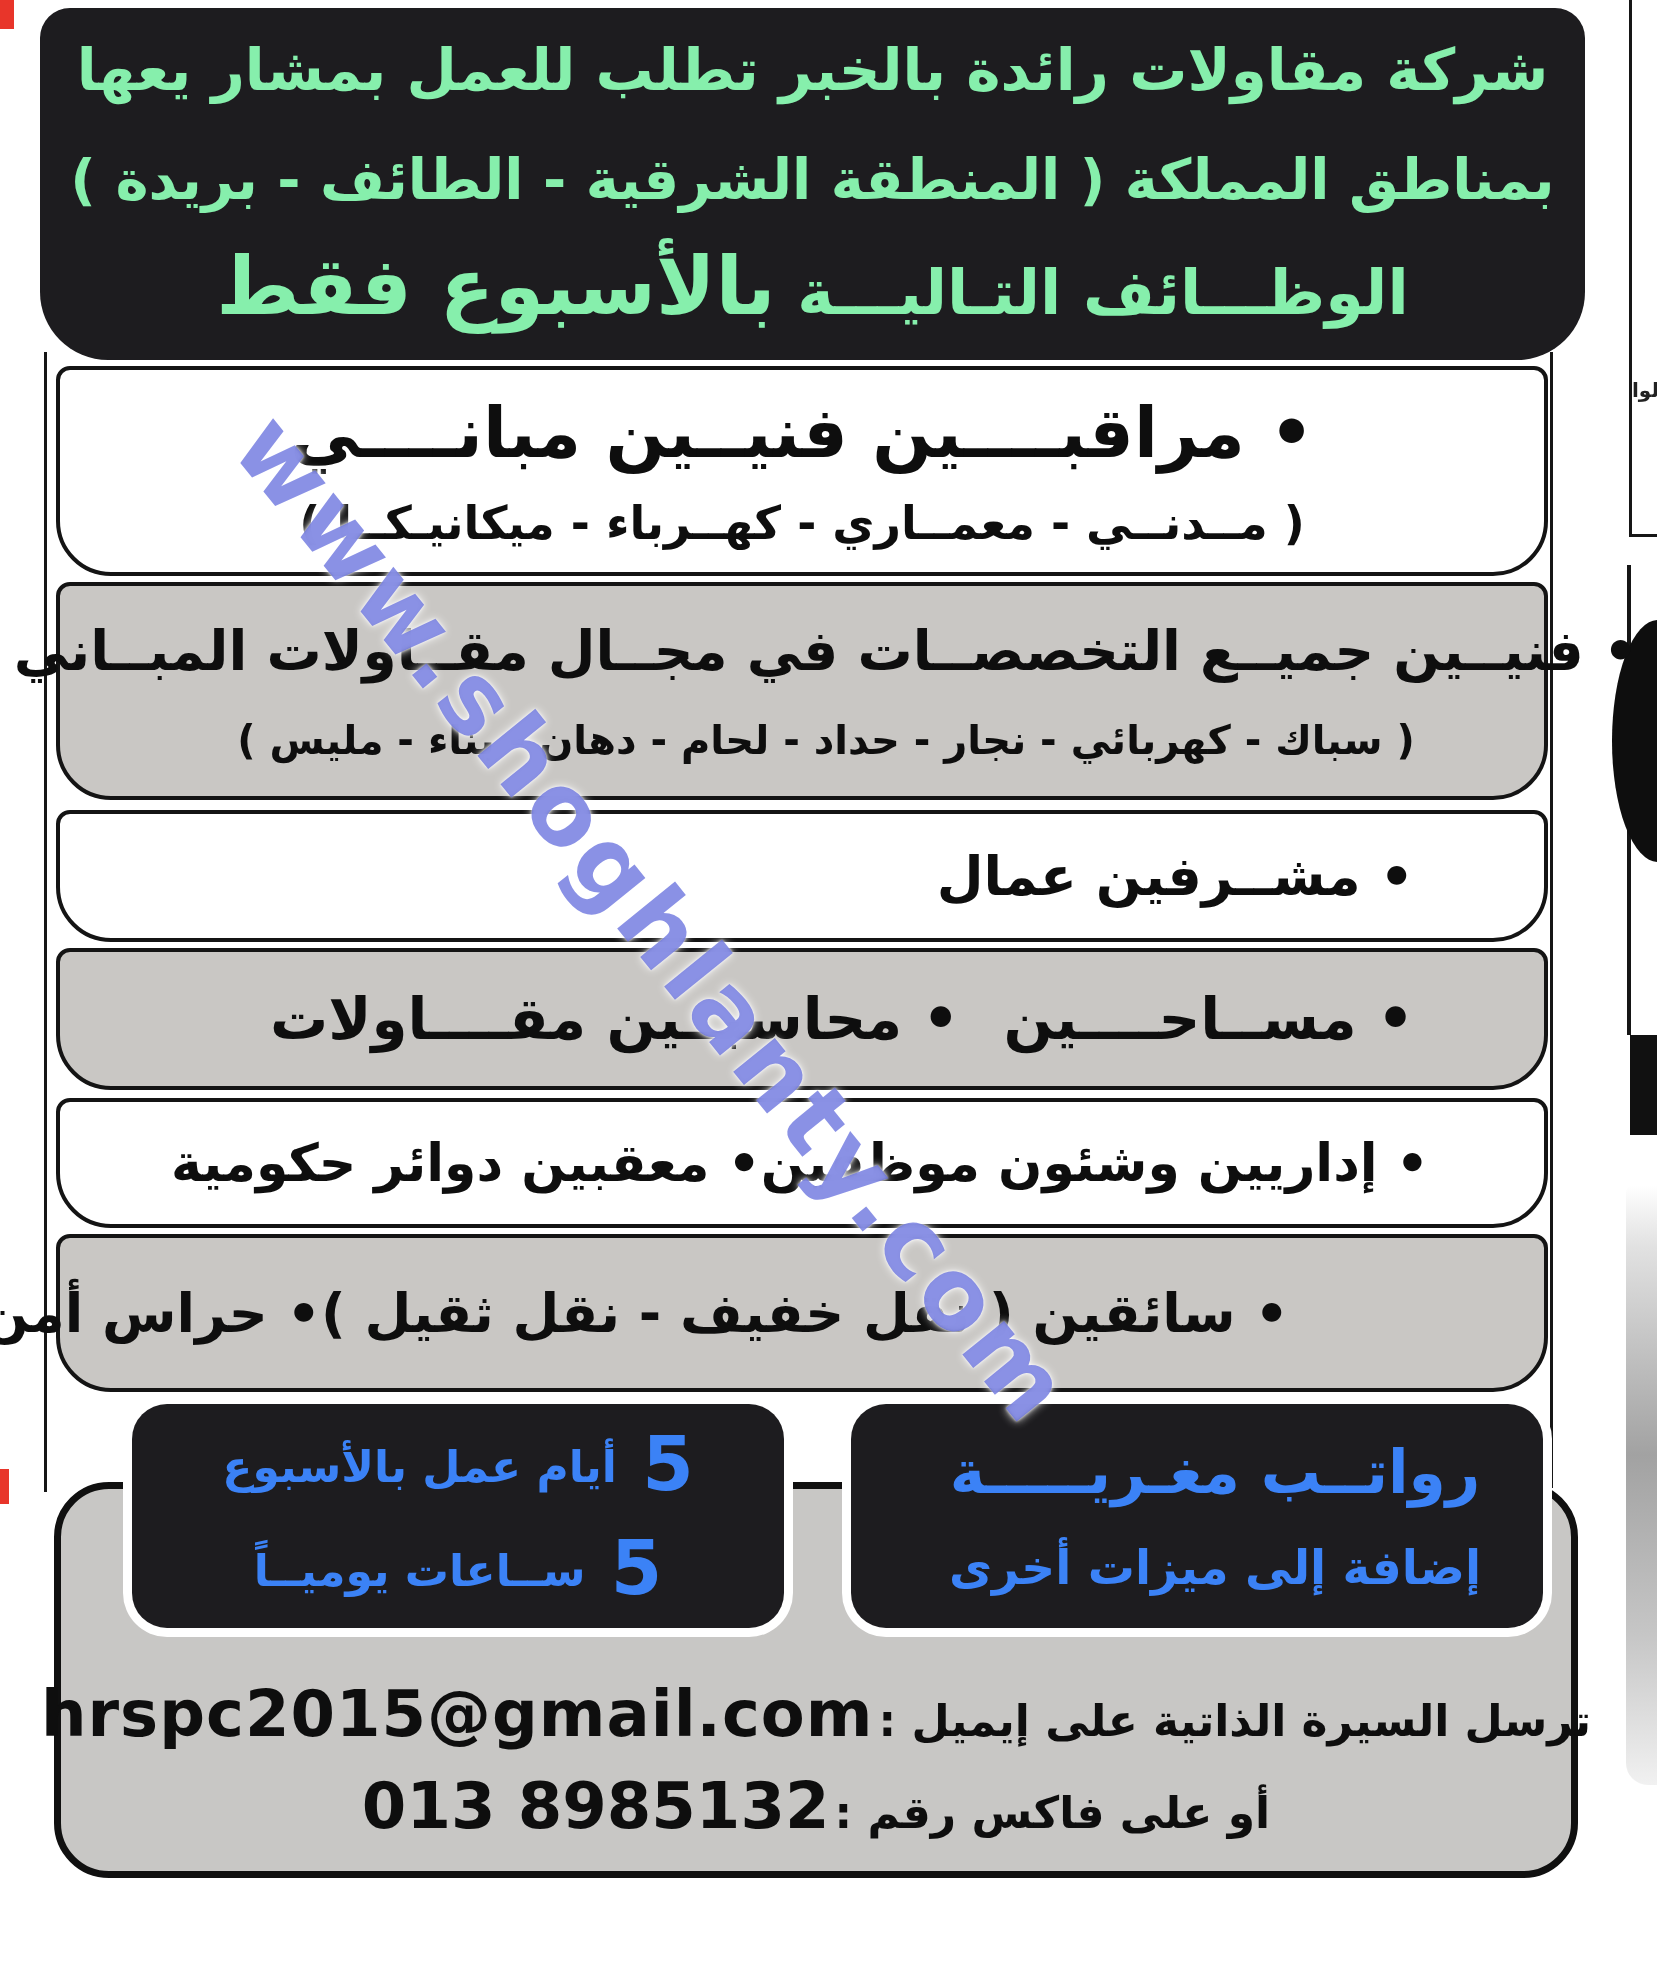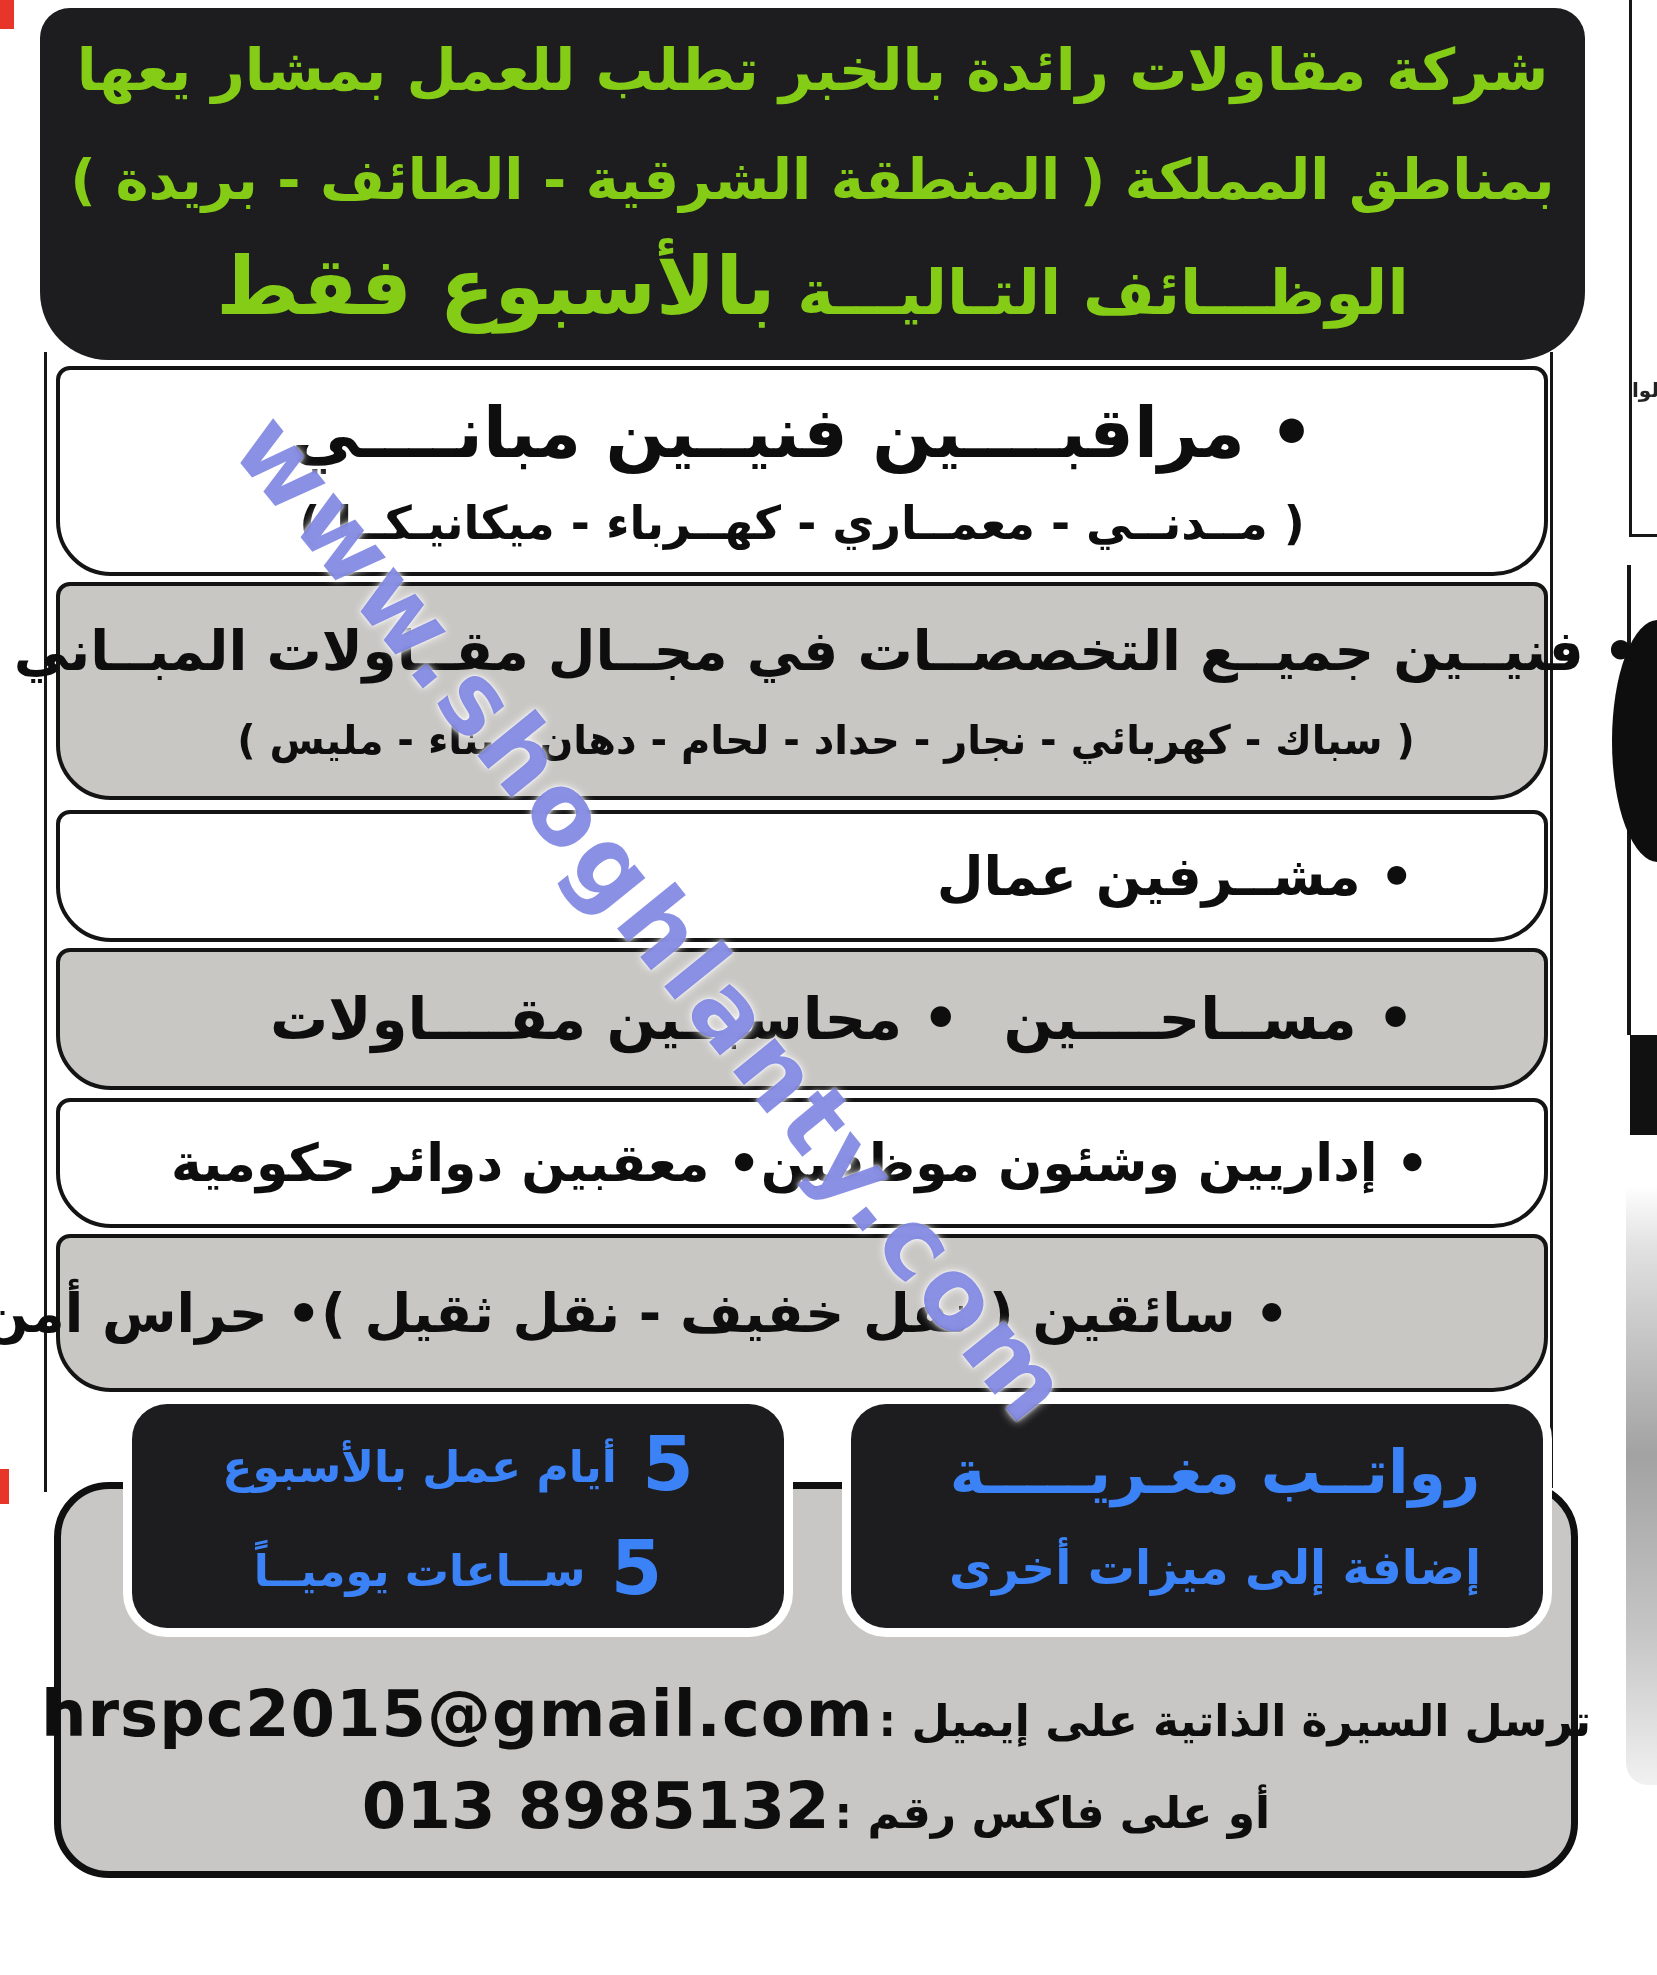--- a/index.html
+++ b/index.html
@@ -18,21 +18,21 @@
   .frag-rule-mid{left:1627px;top:565px;width:4px;height:470px;background:#161616;}
   .frag-black-rect{left:1630px;top:1035px;width:27px;height:100px;background:#111;}
   .frag-blob{left:1612px;top:620px;width:92px;height:242px;background:#0e0e0e;border-radius:50%;}
   .frag-gray-strip{left:1626px;top:1185px;width:31px;height:600px;
      background:linear-gradient(180deg,#ffffff 0%,#e2e2e2 10%,#a2a2a2 45%,#c6c6c6 75%,#f1f1f1 100%);
      border-radius:8px 0 0 22px;}
 
   
   .header-box{left:40px;top:8px;width:1545px;height:352px;background:#1D1C1F;
      border-radius:30px 30px 68px 68px;display:flex;flex-direction:column;justify-content:space-evenly;
-     align-items:center;direction:rtl;color:#84cc16;text-align:center;z-index:10;}
+     align-items:center;direction:rtl;color:#86efac;text-align:center;z-index:10;}
   .header-l1{font-size:58px;font-weight:800;white-space:nowrap;}
   .header-l2{font-size:56px;font-weight:800;white-space:nowrap;margin-top:16px;}
   .header-l3{font-size:62px;font-weight:800;white-space:nowrap;}
   .header-l3 .big{font-size:80px;}
 
   
   .jobbox{left:56px;width:1492px;background:#ffffff;border:4px solid #141414;
      border-radius:14px 14px 55px 55px;box-sizing:border-box;direction:rtl;color:#0e0e0e;z-index:10;
      display:flex;flex-direction:column;justify-content:space-evenly;align-items:center;text-align:center;}
   .jobbox.gray{background:#C9C7C4;}

